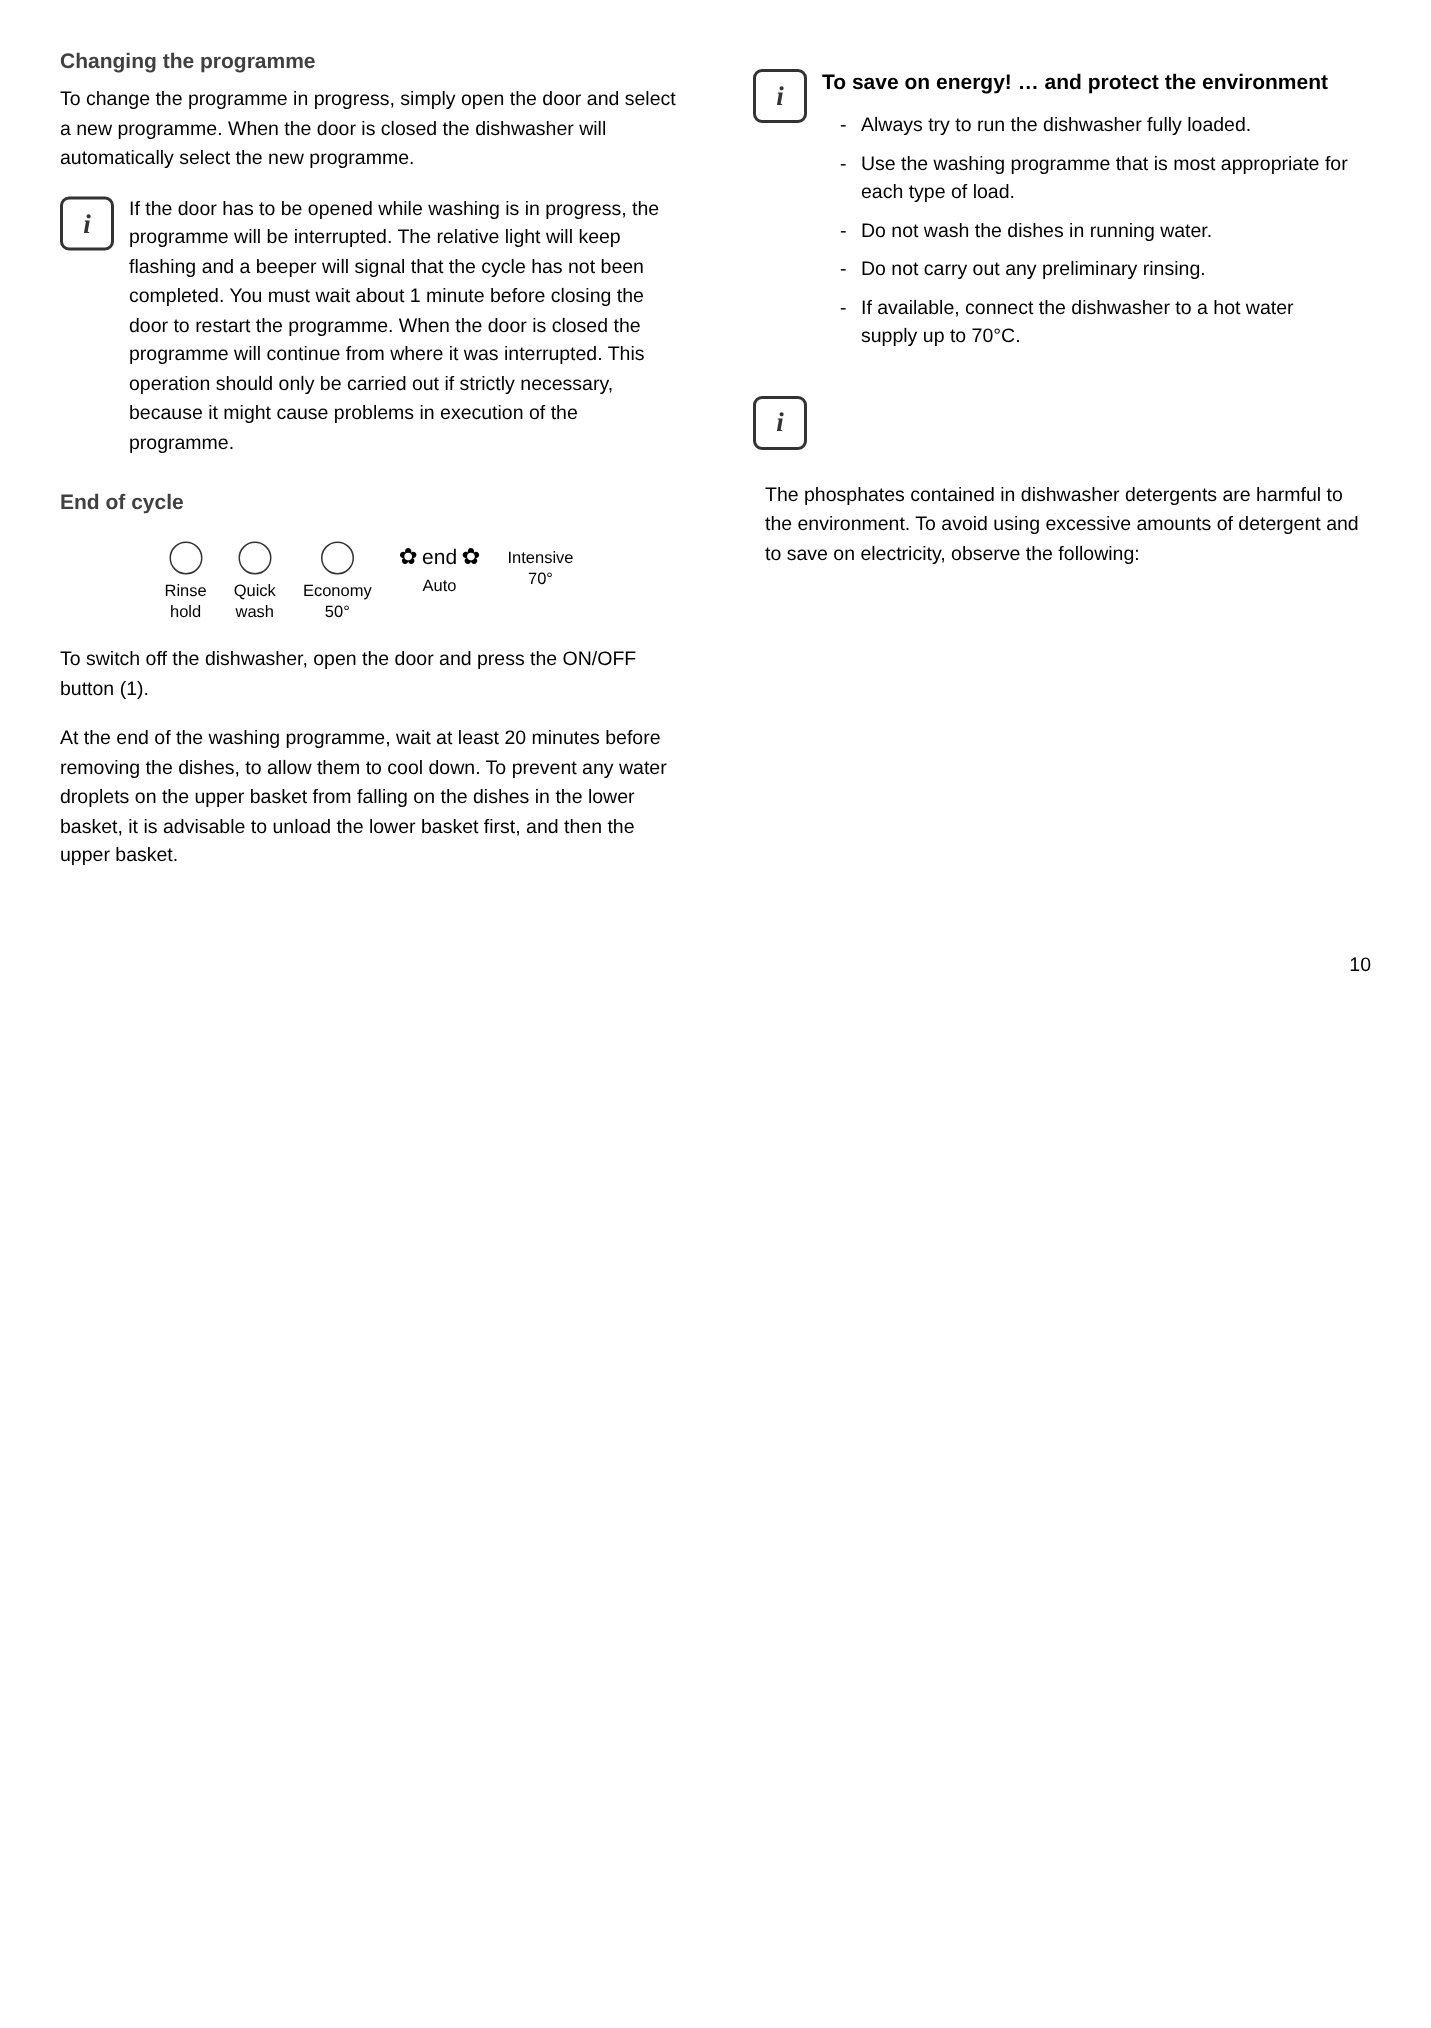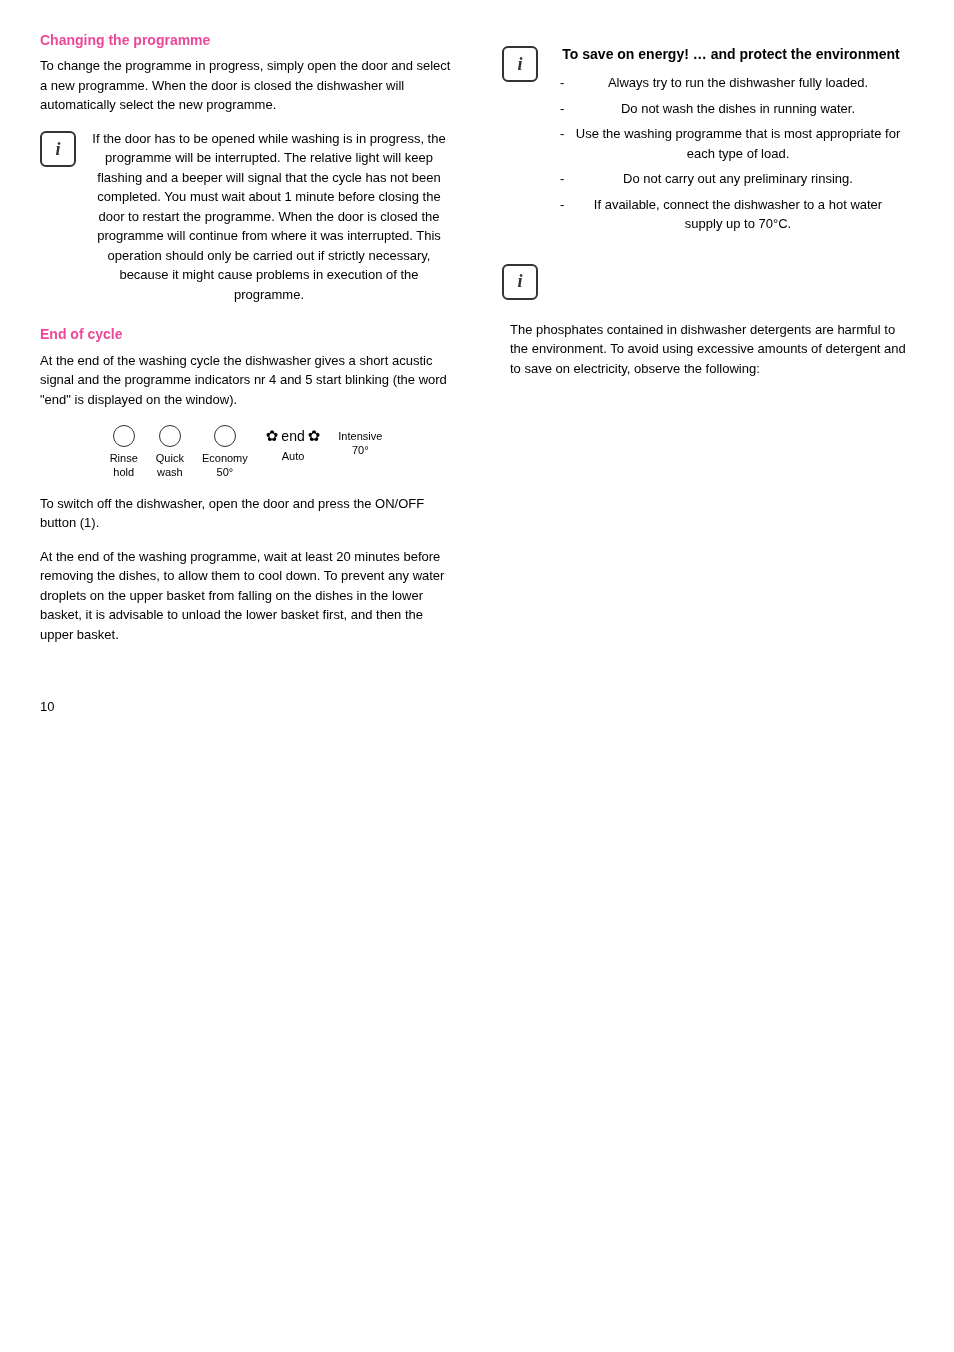--- a/index.html
+++ b/index.html
@@ -24,21 +24,21 @@
       max-width: 874px;
     }
     .left-col {
       padding-right: 10px;
     }
     .right-col {
       padding-left: 10px;
     }
     .section-heading {
       font-weight: bold;
-      color: #ec4899;
+      color: #404040;
       font-size: 14px;
       margin-bottom: 6px;
     }
     .section-text {
       font-size: 13px;
       line-height: 1.5;
       margin-bottom: 14px;
     }
     .info-box {
       display: flex;
@@ -58,21 +58,20 @@
       font-style: italic;
       font-size: 18px;
       font-weight: bold;
       font-family: serif;
       color: #333;
       margin-top: 2px;
     }
     .info-content {
       font-size: 13px;
       line-height: 1.5;
-      text-align: center;
     }
     .info-heading {
       font-weight: bold;
       font-size: 14px;
       margin-bottom: 6px;
     }
     .bullet-list {
       list-style: none;
       padding: 0;
       margin: 8px 12px;
@@ -108,21 +107,21 @@
       height: 22px;
       border: 1.5px solid #333;
       border-radius: 50%;
       margin-bottom: 4px;
     }
     .cycle-label {
       font-size: 11px;
       line-height: 1.3;
     }
     .page-number {
-      text-align: left;
+      text-align: right;
       margin-top: 40px;
       font-size: 13px;
     }
     .end-symbol {
       font-size: 14px;
       margin-bottom: 2px;
       display: flex;
       align-items: center;
       gap: 3px;
     }
@@ -139,21 +138,20 @@
 
     <div class="section-heading">Changing the programme</div>
     <div class="section-text">To change the programme in progress, simply open the door and select a new programme. When the door is closed the dishwasher will automatically select the new programme.</div>
 
     <div class="info-box">
       <div class="info-icon">i</div>
       <div class="info-content">If the door has to be opened while washing is in progress, the programme will be interrupted. The relative light will keep flashing and a beeper will signal that the cycle has not been completed. You must wait about 1 minute before closing the door to restart the programme. When the door is closed the programme will continue from where it was interrupted. This operation should only be carried out if strictly necessary, because it might cause problems in execution of the programme.</div>
     </div>
 
     <div class="section-heading">End of cycle</div>
-    <div class="section-text">At the end of the washing cycle the dishwasher gives a short acustic signal and the programme indicators nr 4 and 5 start blinking (the word "end" is displayed on the window).</div>
 
     <div class="cycle-diagram">
       <div class="cycle-item">
         <div class="cycle-circle"></div>
         <div class="cycle-label">Rinse<br>hold</div>
       </div>
       <div class="cycle-item">
         <div class="cycle-circle"></div>
         <div class="cycle-label">Quick<br>wash</div>
       </div>
@@ -181,22 +179,22 @@
   </div>
 
   <div class="right-col">
 
     <div class="info-box">
       <div class="info-icon">i</div>
       <div class="info-content">
         <div class="info-heading">To save on energy! … and protect the environment</div>
         <ul class="bullet-list">
           <li>Always try to run the dishwasher fully loaded.</li>
+          <li>Use the washing programme that is most appropriate for each type of load.</li>
           <li>Do not wash the dishes in running water.</li>
-          <li>Use the washing programme that is most appropriate for each type of load.</li>
           <li>Do not carry out any preliminary rinsing.</li>
           <li>If available, connect the dishwasher to a hot water supply up to 70°C.</li>
         </ul>
       </div>
     </div>
 
     <div class="info-box">
       <div class="info-icon">i</div>
     </div>
 

